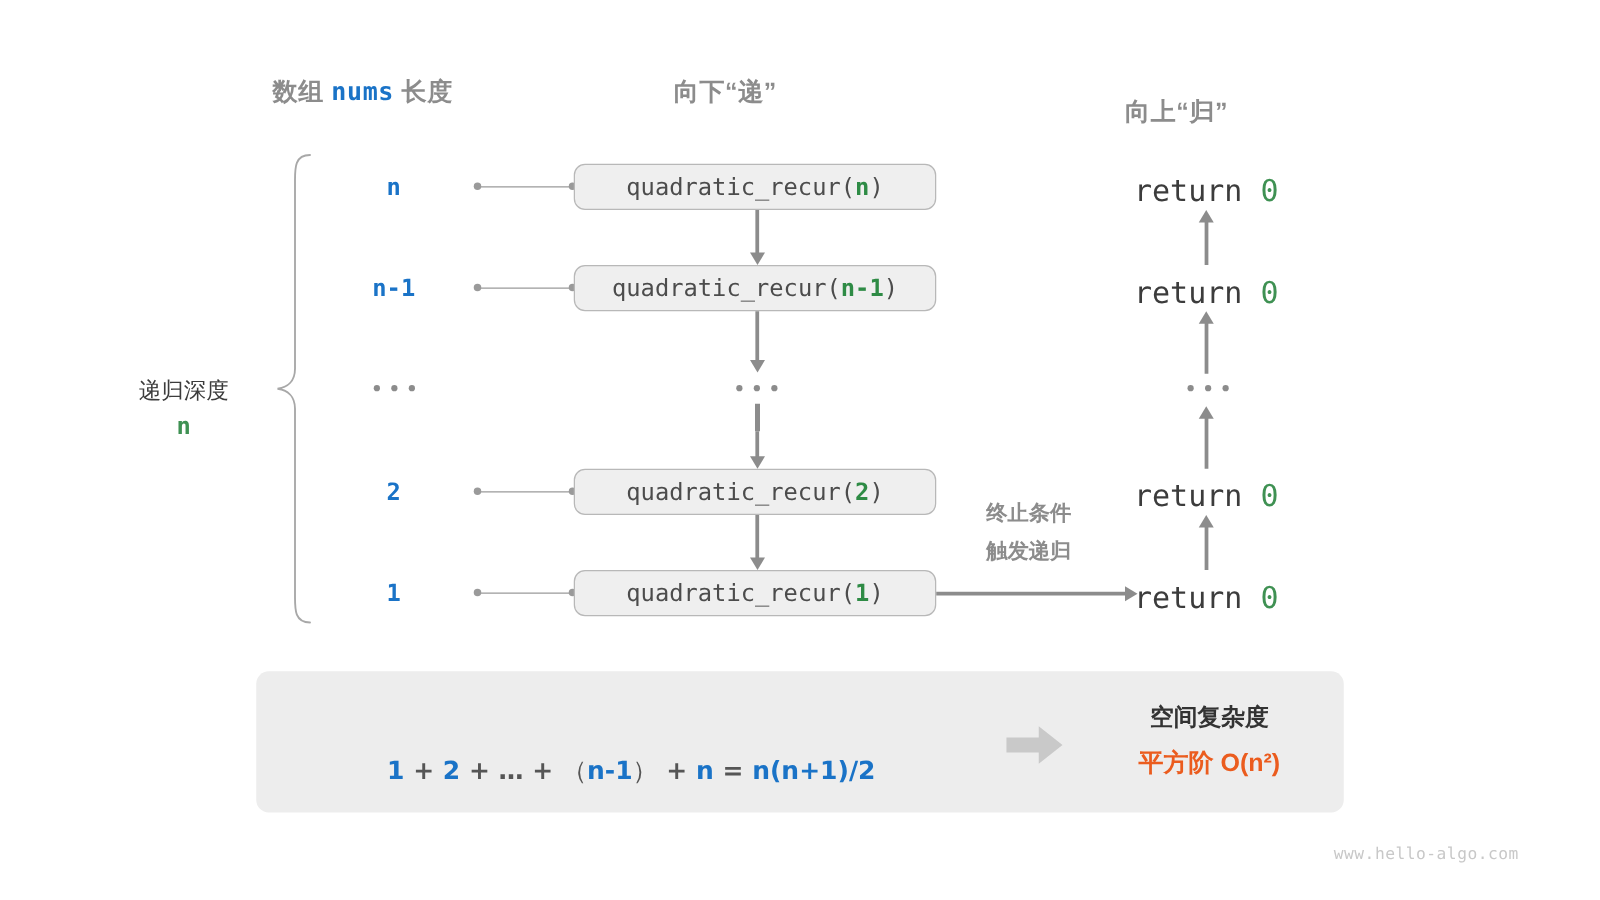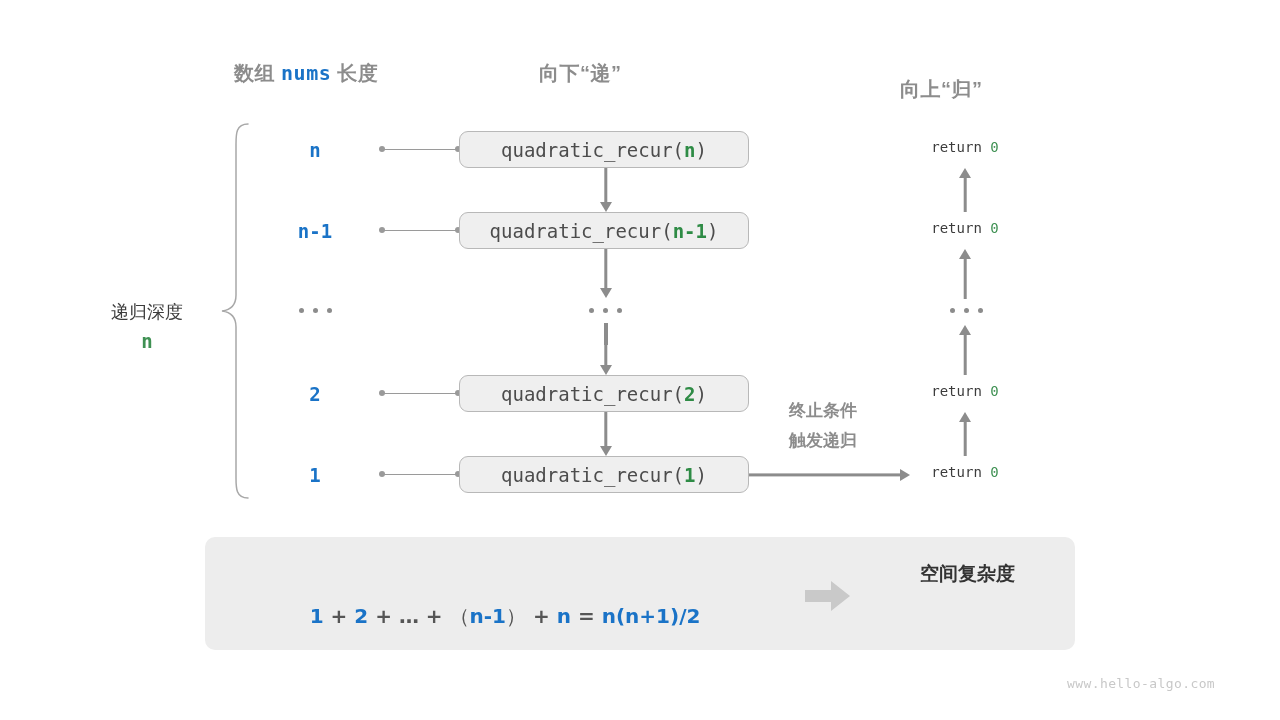--- a/index.html
+++ b/index.html
@@ -80,21 +80,21 @@
     font-size: 19px;
     color: #4c4c4c;
     white-space: nowrap;
   }
   .call-box .arg { color: #2e8b45; font-weight: bold; }
 
   
   .ret-val {
     position: absolute;
     font-family: "DejaVu Sans Mono", monospace;
-    font-size: 14px;
+    font-size: 24px;
     color: #3c3c3c;
     white-space: nowrap;
     text-align: center;
   }
   .ret-val .zero { color: #3f9153; }
 
   
   .dots {
     position: absolute;
     display: flex;
@@ -252,21 +252,21 @@
     color: #c8c8c8;
     white-space: nowrap;
     letter-spacing: 0.4px;
   }
 </style>
 </head>
 <body>
 
 <div class="stage">
 
-  <div class="col-header" style="left:234px; top:60px;">
+  <div class="col-header" style="left:218px; top:60px;">
     <span>数组</span>
     <span class="hdr-mono">nums</span>
     <span>长度</span>
   </div>
   <div class="col-header" style="left:539px; top:60px;">向下“递”</div>
   <div class="col-header" style="left:900px; top:76px;">向上“归”</div>
 
   <div class="abs" style="left:216px; top:122px; width:44px; height:378px;">
     <svg width="44" height="378" viewBox="0 0 44 378" fill="none" xmlns="http://www.w3.org/2000/svg">
       <path d="M32 2 C20 2 20 12 20 22 L20 173 C20 183 14 188 6 189 C14 190 20 195 20 205 L20 356 C20 366 20 376 32 376" stroke="#a8a8a8" stroke-width="1.5" fill="none" stroke-linecap="round"></path>
@@ -415,18 +415,19 @@
     </div>
 
     <div class="fat-arrow" style="left:600px; top:42px;">
       <svg width="46" height="34" viewBox="0 0 46 34" xmlns="http://www.w3.org/2000/svg">
         <path d="M0 11 L26 11 L26 2 L45 17 L26 32 L26 23 L0 23 Z" fill="#c9c9c9"></path>
       </svg>
     </div>
 
     <div class="sum-right" style="left:655px; top:24px; width:215px;">
       <span class="title">空间复杂度</span>
+      <span class="val">平方阶  O(n²)</span>
     </div>
   </div>
 
   <div class="watermark" style="left:1067px; top:676px;">www.hello-algo.com</div>
 
 </div>
 
 </body></html>

